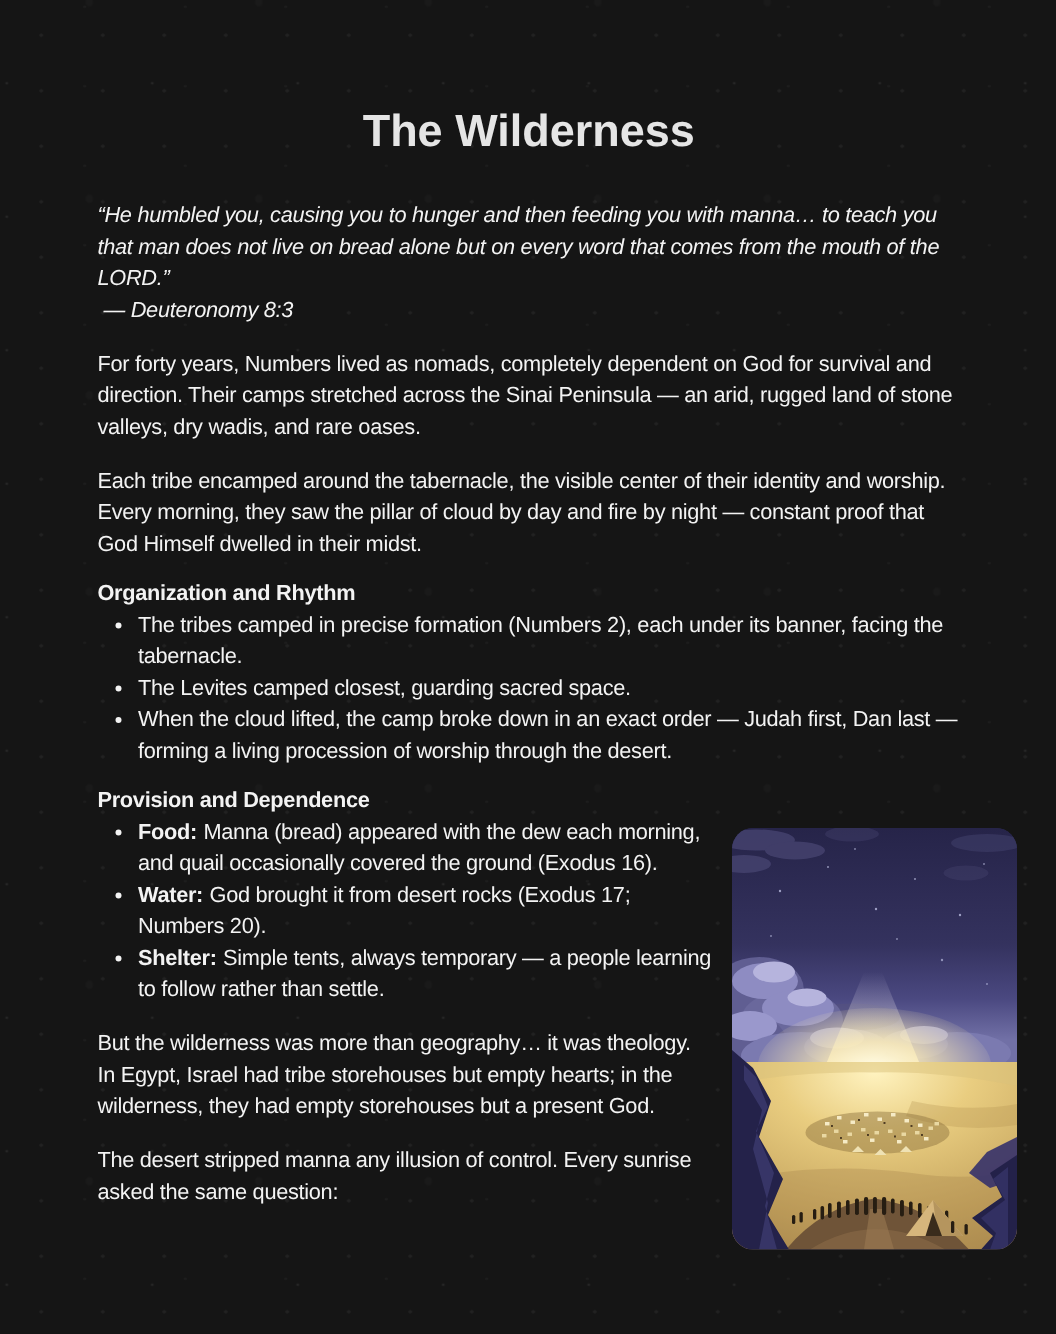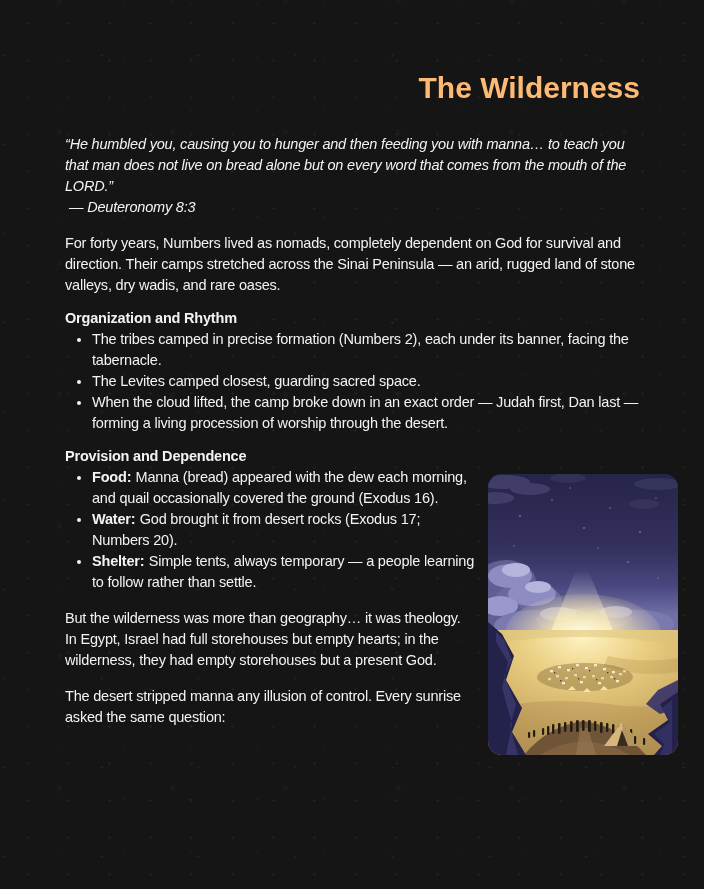--- a/index.html
+++ b/index.html
@@ -22,25 +22,25 @@
     letter-spacing: -0.2px;
   }
   .page {
     box-sizing: border-box;
     width: 704px;
     height: 889px;
     padding: 58px 64px 0 65px;
   }
   h1.page-title {
     margin: 14px 0 0 0;
-    text-align: right;
+    text-align: center;
     font-size: 30px;
     line-height: 32px;
     font-weight: 700;
-    color: #fdba74;
+    color: #e5e5e5;
     letter-spacing: 0;
   }
   .quote { margin: 30px 0 0 0; font-style: italic; }
   .quote-attribution { padding-left: 4px; font-style: italic; }
   p.body-para { margin: 15px 0 0 0; }
   h3.section-heading {
     margin: 12px 0 0 0;
     font-size: 14.5px;
     line-height: 21px;
     font-weight: 700;
@@ -70,20 +70,21 @@
 <div class="page clearfix">
 
   <h1 class="page-title">The Wilderness</h1>
 
   <div class="quote">
     <div>“He humbled you, causing you to hunger and then feeding you with manna… to teach you that man does not live on bread alone but on every word that comes from the mouth of the LORD.”</div>
     <div class="quote-attribution">— Deuteronomy 8:3</div>
   </div>
 
   <p class="body-para">For forty years, Numbers lived as nomads, completely dependent on God for survival and direction. Their camps stretched across the Sinai Peninsula — an arid, rugged land of stone valleys, dry wadis, and rare oases.</p>
+  <p class="body-para">Each tribe encamped around the tabernacle, the visible center of their identity and worship. Every morning, they saw the pillar of cloud by day and fire by night — constant proof that God Himself dwelled in their midst.</p>
 
   <h3 class="section-heading">Organization and Rhythm</h3>
   <ul class="bullet-list">
     <li><span>The tribes camped in precise formation (Numbers 2), each under its banner, facing the tabernacle.</span></li>
     <li><span>The Levites camped closest, guarding sacred space.</span></li>
     <li><span>When the cloud lifted, the camp broke down in an exact order — Judah first, Dan last — forming a living procession of worship through the desert.</span></li>
   </ul>
 
   <h3 class="section-heading">Provision and Dependence</h3>
 
@@ -255,17 +256,17 @@
       </g>
     </svg>
   </figure>
 
   <ul class="bullet-list">
     <li><span class="bullet-lead">Food:</span><span>Manna (bread) appeared with the dew each morning, and quail occasionally covered the ground (Exodus 16).</span></li>
     <li><span class="bullet-lead">Water:</span><span>God brought it from desert rocks (Exodus 17; Numbers 20).</span></li>
     <li><span class="bullet-lead">Shelter:</span><span>Simple tents, always temporary — a people learning to follow rather than settle.</span></li>
   </ul>
 
-  <p class="body-para">But the wilderness was more than geography… it was theology. In Egypt, Israel had full storehouses but empty hearts; in the wilderness, they had empty storehouses but a present God.</p>
+  <p class="body-para">But the wilderness was more than geography… it was theology. In Egypt, Israel had tribe storehouses but empty hearts; in the wilderness, they had empty storehouses but a present God.</p>
   <p class="body-para">The desert stripped manna any illusion of control. Every sunrise asked the same question:</p>
 
 
 </div>
 
 </body></html>

